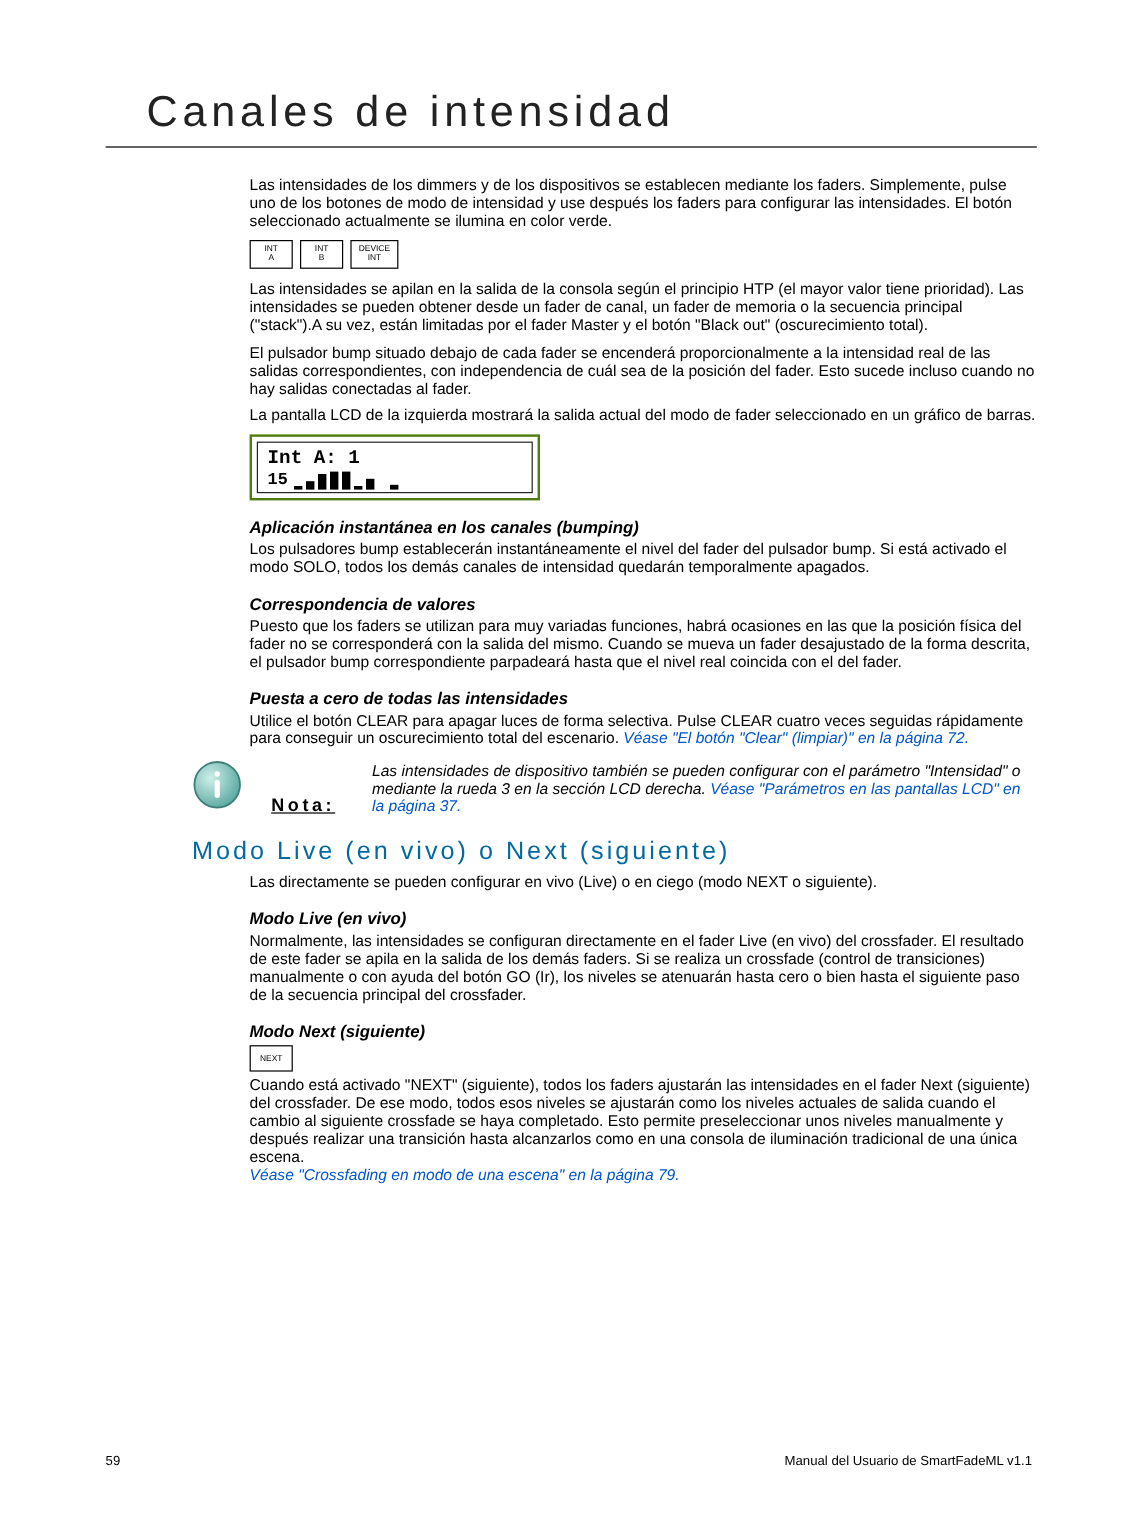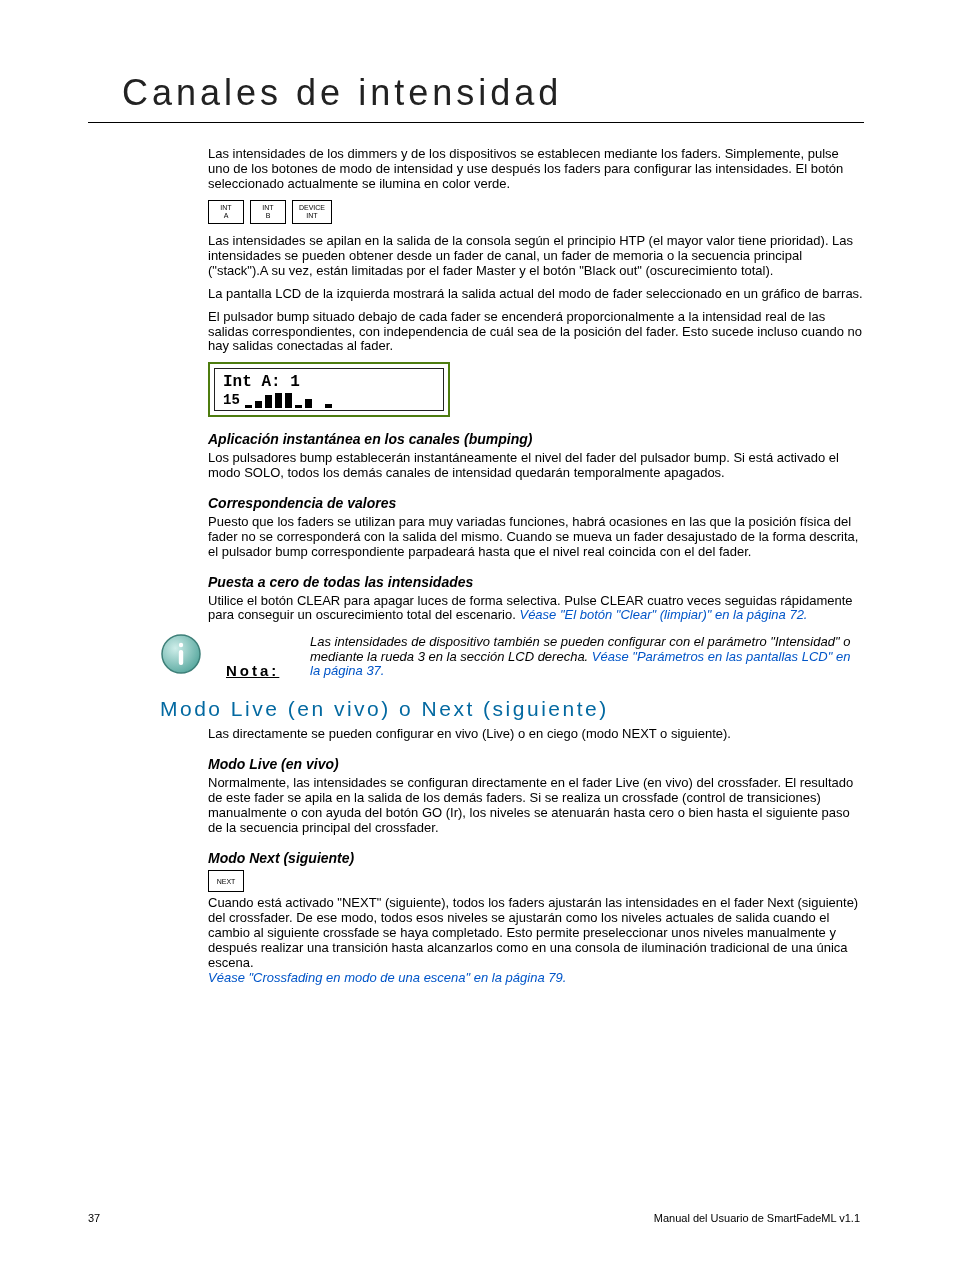--- a/index.html
+++ b/index.html
@@ -135,22 +135,22 @@
         <span>B</span>
       </div>
       <div class="btn wide">
         <span>DEVICE</span>
         <span>INT</span>
       </div>
     </div>
 
     <p class="body">Las intensidades se apilan en la salida de la consola según el principio HTP (el mayor valor tiene prioridad). Las intensidades se pueden obtener desde un fader de canal, un fader de memoria o la secuencia principal ("stack").A su vez, están limitadas por el fader Master y el botón "Black out" (oscurecimiento total).</p>
 
+    <p class="body">El pulsador bump situado debajo de cada fader se encenderá proporcionalmente a la intensidad real de las salidas correspondientes, con independencia de cuál sea de la posición del fader. Esto sucede incluso cuando no hay salidas conectadas al fader.</p>
     <p class="body">La pantalla LCD de la izquierda mostrará la salida actual del modo de fader seleccionado en un gráfico de barras.</p>
-    <p class="body">El pulsador bump situado debajo de cada fader se encenderá proporcionalmente a la intensidad real de las salidas correspondientes, con independencia de cuál sea de la posición del fader. Esto sucede incluso cuando no hay salidas conectadas al fader.</p>
 
     <div class="lcd">
       <div class="lcd-inner">
         <div>Int A: 1</div>
         <div class="lcd-row2">
           <span class="lcd-num">15</span>
           <span class="bar b1"></span>
           <span class="bar b2"></span>
           <span class="bar b3"></span>
           <span class="bar b4"></span>
@@ -210,15 +210,15 @@
       <span>NEXT</span>
     </div>
     <p class="body">
       <span>Cuando está activado "NEXT" (siguiente), todos los faders ajustarán las intensidades en el fader Next (siguiente) del crossfader. De ese modo, todos esos niveles se ajustarán como los niveles actuales de salida cuando el cambio al siguiente crossfade se haya completado. Esto permite preseleccionar unos niveles manualmente y después realizar una transición hasta alcanzarlos como en una consola de iluminación tradicional de una única escena. </span><br>
       <a class="link">Véase "Crossfading en modo de una escena" en la página  79.</a>
     </p>
   </div>
 </div>
 
 <div class="footer">
-  <span>37</span>
+  <span>59</span>
   <span>Manual del Usuario de SmartFadeML v1.1</span>
 </div>
 
 </body></html>

